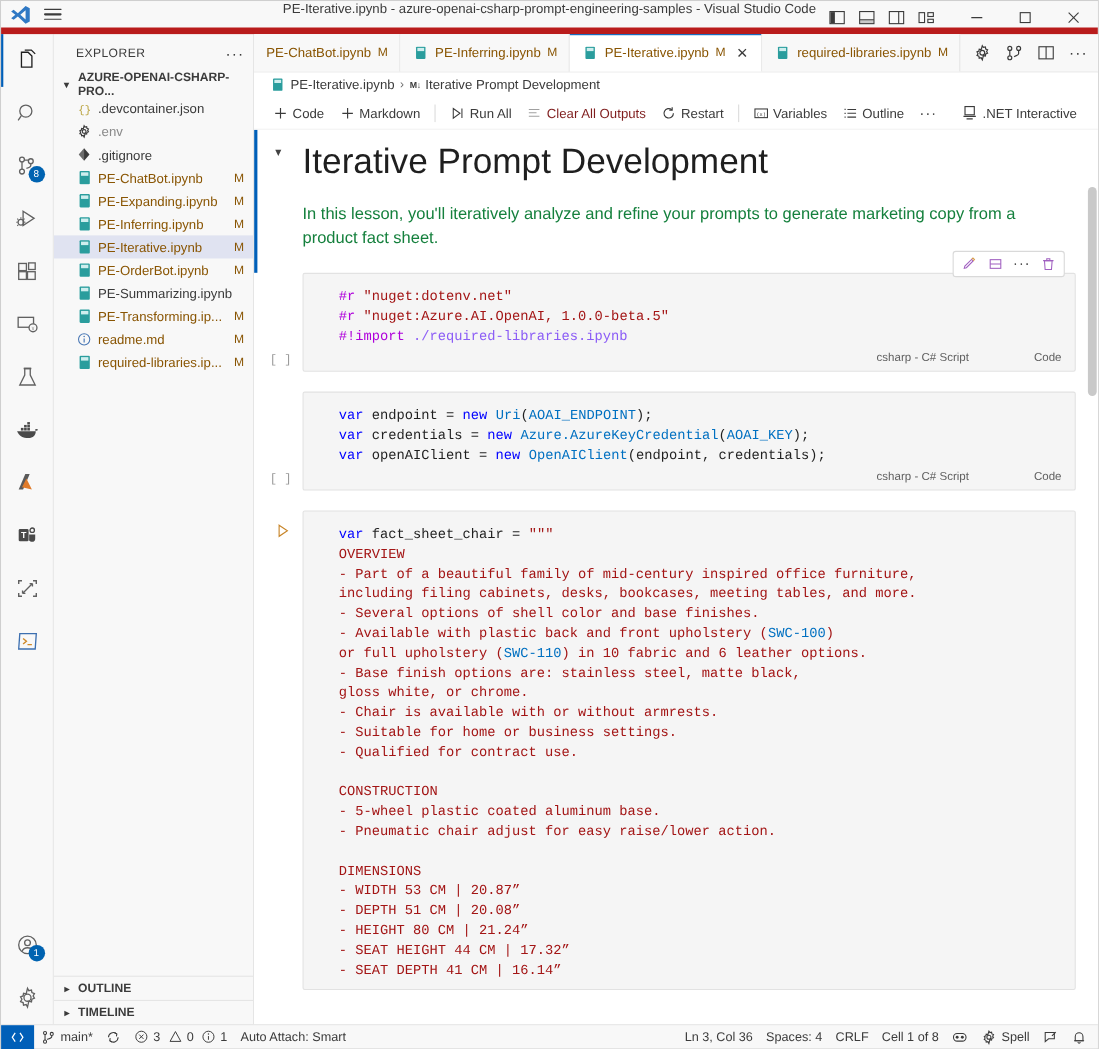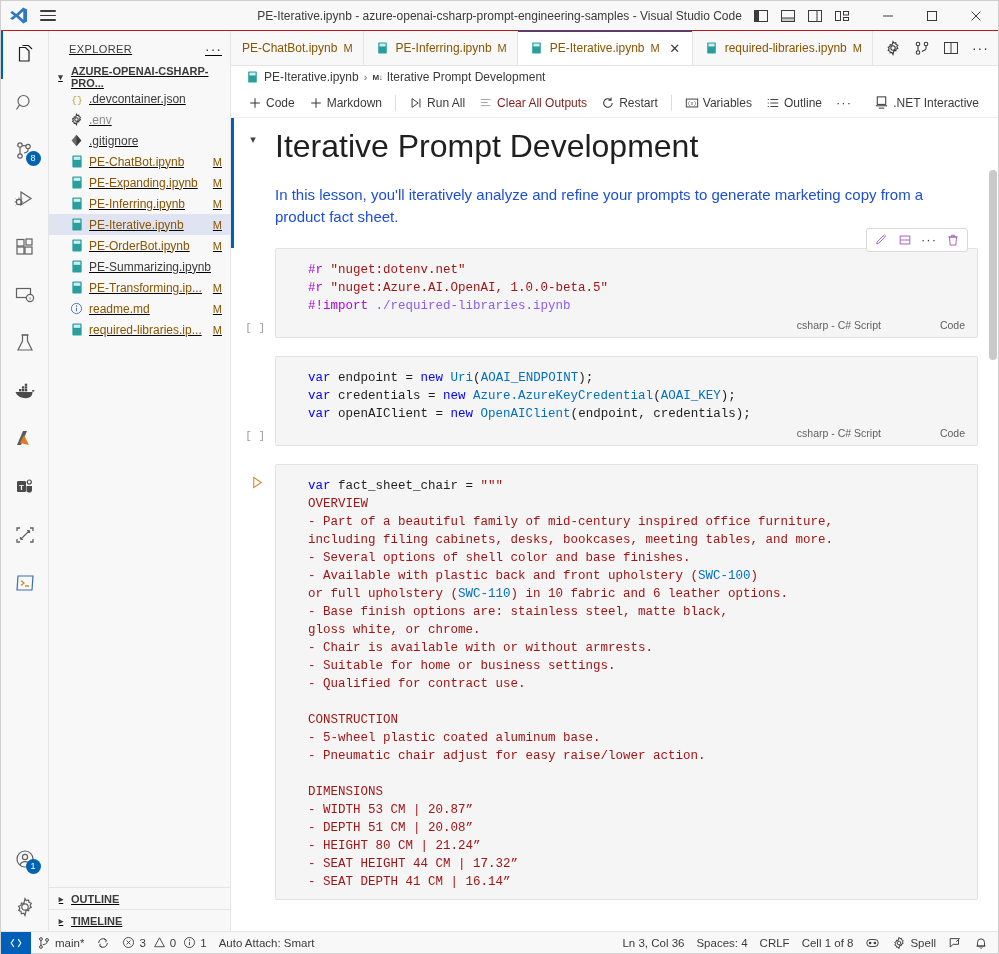--- a/index.html
+++ b/index.html
@@ -15,23 +15,23 @@
     display: flex; flex-direction: column;
     background: #f8f8f8;
     border: 1px solid #cfcfcf;
     position: relative;
   }
 
   
   .titlebar {
     height: 30px; min-height: 30px;
     background: #f8f8f8;
-    display: flex; align-items: center;
+    display: flex; 
     position: relative;
-    border-bottom: 1px solid #b91c1c;
+    border-bottom: 6px solid #b91c1c;
   }
   .tb-left { display: flex; align-items: center; padding-left: 8px; gap: 10px; }
   .vscode-logo { width: 19px; height: 19px; display:block; }
   .hamburger { width: 20px; height: 16px; display: flex; flex-direction: column; justify-content: center; gap: 3px; cursor: pointer; padding: 0 2px;}
   .hamburger span { display:block; height: 1.4px; background: #3b3b3b; border-radius: 1px; }
   .tb-title {
     position: absolute; left: 0; right: 0;
     text-align: center;
     font-size: 12px; color: #3b3b3b;
     pointer-events: none;
@@ -71,21 +71,21 @@
     min-width: 15px; height: 15px; border-radius: 8px;
     font-size: 9px; line-height: 15px; text-align: center;
     padding: 0 3px; font-family: "Liberation Sans", sans-serif;
   }
 
   
   .sidebar {
     width: 182px; min-width: 182px;
     background: #f8f8f8;
     border-right: 1px solid #e5e5e5;
-    display: flex; flex-direction: column; text-decoration: underline;
+    display: flex; flex-direction: column;
   }
   .sb-header {
     height: 35px; display: flex; align-items: center;
     padding: 0 8px 0 20px;
     font-size: 11px; letter-spacing: .4px; color: #3b3b3b;
     font-weight: 400;
   }
   .sb-header .dots { margin-left: auto; cursor: pointer; color: #3b3b3b; font-size: 14px; letter-spacing: 1px;}
   .sb-section-title {
     height: 22px; display: flex; align-items: center;
@@ -182,21 +182,21 @@
   .md-cell { display: flex; position: relative; padding-right: 20px; }
   .md-gutter {
     width: 44px; min-width: 44px; display: flex; justify-content: center; padding-top: 16px;
   }
   .md-chev { color: #424242; font-size: 11px; cursor: pointer; line-height: 1;}
   .md-body { flex: 1; padding: 8px 0 20px 0; }
   .md-h1 {
     font-size: 32px; font-weight: normal; color: #1f1f1f;
     line-height: 1.25; padding-bottom: 4px; margin-bottom: 14px;
   }
-  .md-p { font-size: 15px; color: #1d4ed8; line-height: 1.45; max-width: 700px; }
+  .md-p { font-size: 15px; color: #15803d; line-height: 1.45; max-width: 700px; }
   .md-active-bar {
     position: absolute; left: 0; top: 0; bottom: 0; width: 3px; background: #005fb8;
   }
 
   
   .code-cell { display: flex; padding: 0 20px 0 0; margin-bottom: 18px; }
   .cc-gutter {
     width: 44px; min-width: 44px;
     display: flex; justify-content: flex-end; align-items: flex-end;
     padding-right: 10px; padding-bottom: 4px;

